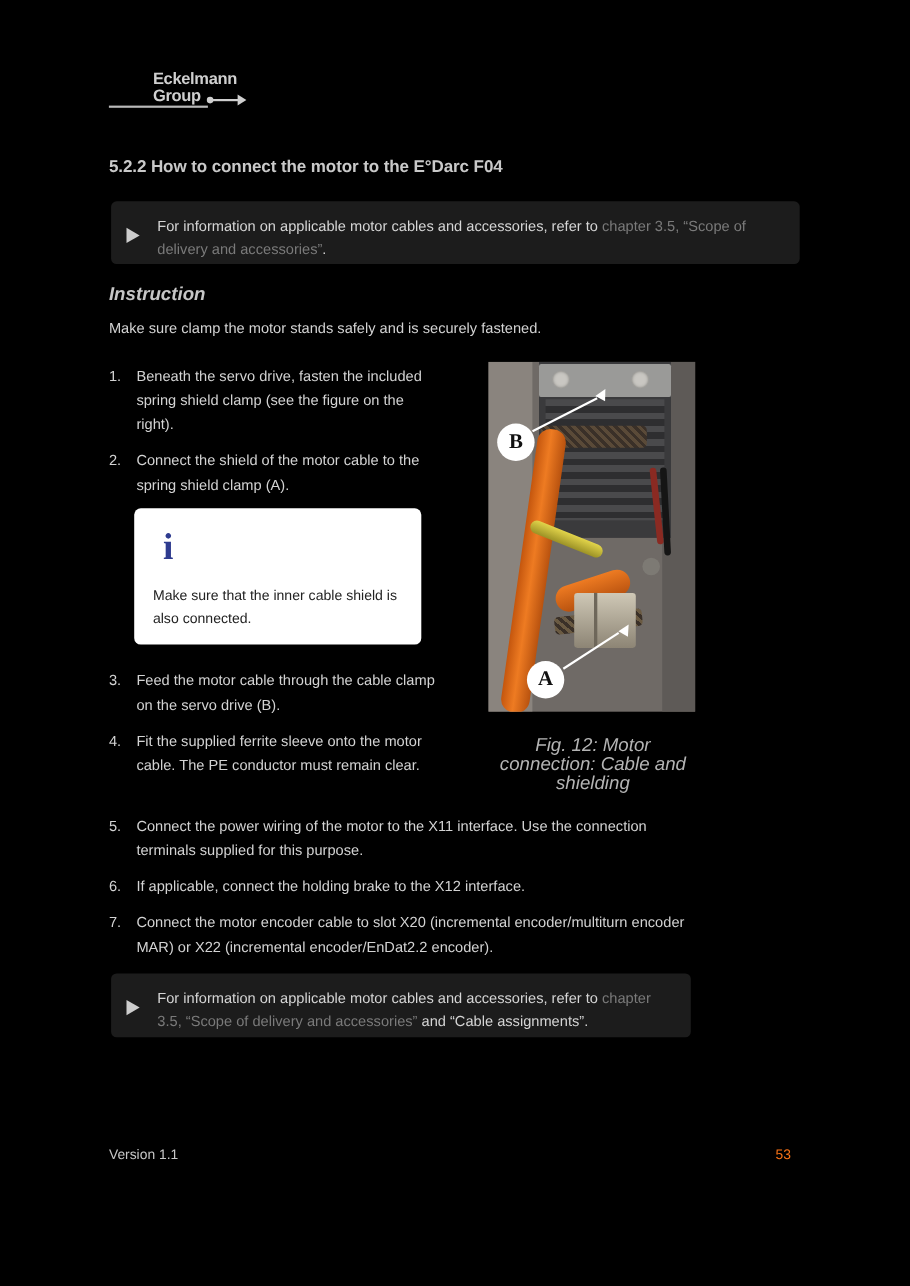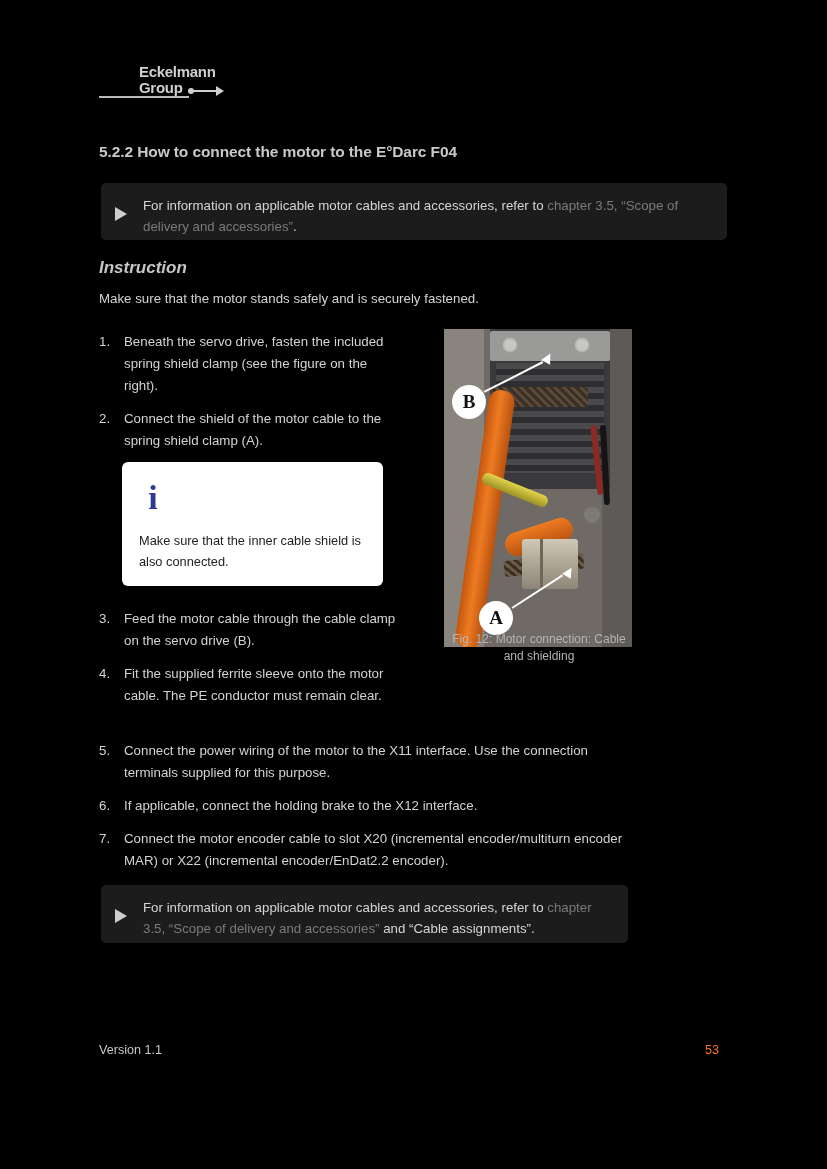--- a/index.html
+++ b/index.html
@@ -375,23 +375,24 @@
     border-left: 5px solid transparent;
     border-right: 5px solid transparent;
     border-bottom: 10px solid #ffffff;
   }
   .arrowhead-b { left: 99px; top: 24px; transform: rotate(28deg); }
   .arrowhead-a { left: 120px; top: 238px; transform: rotate(30deg); }
 
   .figcaption {
     position: absolute;
     left: 444px;
-    top: 631px;
+    top: 669px;
     width: 190px;
-    font-size: 12px;
+    font-size: 17px;
+    font-style: italic;
     line-height: 17px;
     color: #b4b4b4;
     text-align: center;
   }
 
   
   .footer-left {
     position: absolute;
     left: 99px;
     top: 1043px;
@@ -425,21 +426,21 @@
   <div class="logo-underline"></div>
 
   <div class="section-heading">5.2.2 How to connect the motor to the E°Darc F04</div>
 
   <div class="infobox infobox-1">
     <span class="arrow"></span>
     <div class="itext"><span>For information on applicable motor cables and accessories, refer to </span><span class="link">chapter 3.5, “Scope of delivery and accessories”</span><span>.</span></div>
   </div>
 
   <div class="instruction-label">Instruction</div>
-  <div class="lead-text">Make sure that the motor stands safely and is securely fastened.</div>
+  <div class="lead-text">Make sure clamp the motor stands safely and is securely fastened.</div>
 
   <div class="step step-1">
     <span class="num">1.</span>
     <span class="body">Beneath the servo drive, fasten the included spring shield clamp (see the figure on the right).</span>
   </div>
   <div class="step step-2">
     <span class="num">2.</span>
     <span class="body">Connect the shield of the motor cable to the spring shield clamp (A).</span>
   </div>
   <div class="step step-3">

